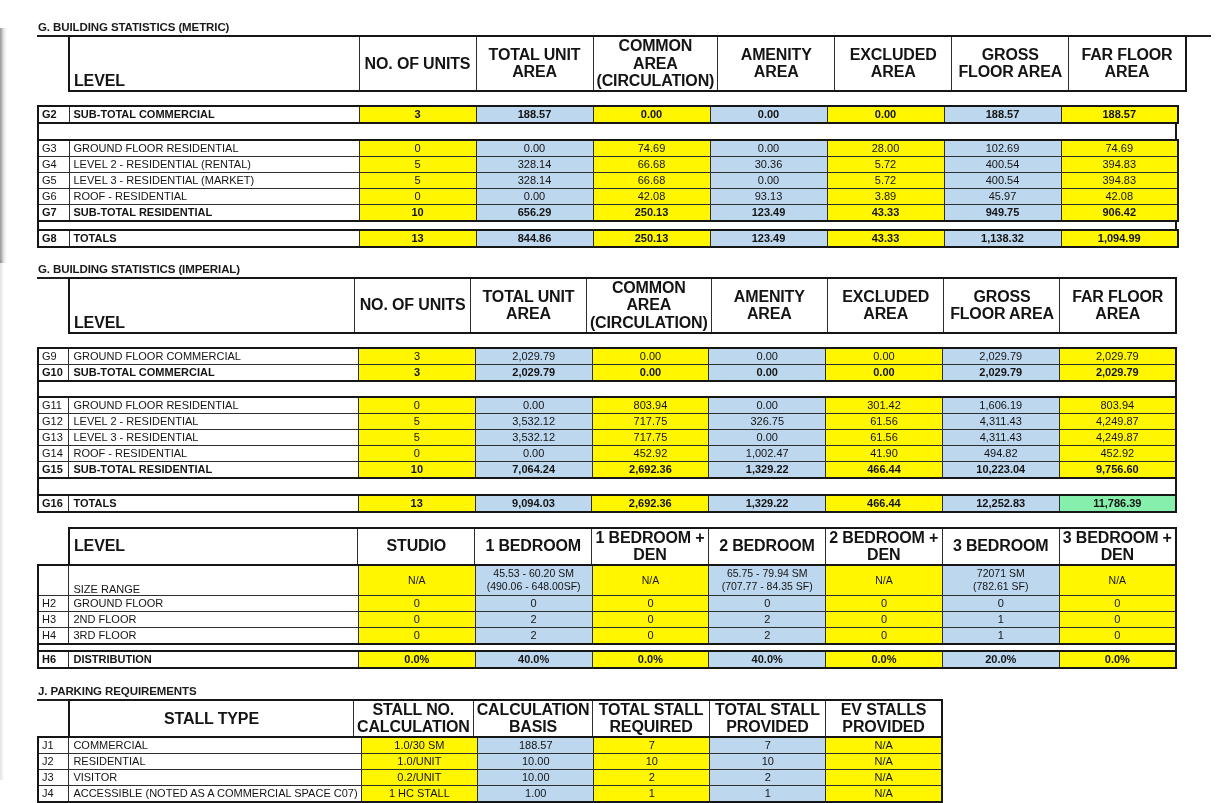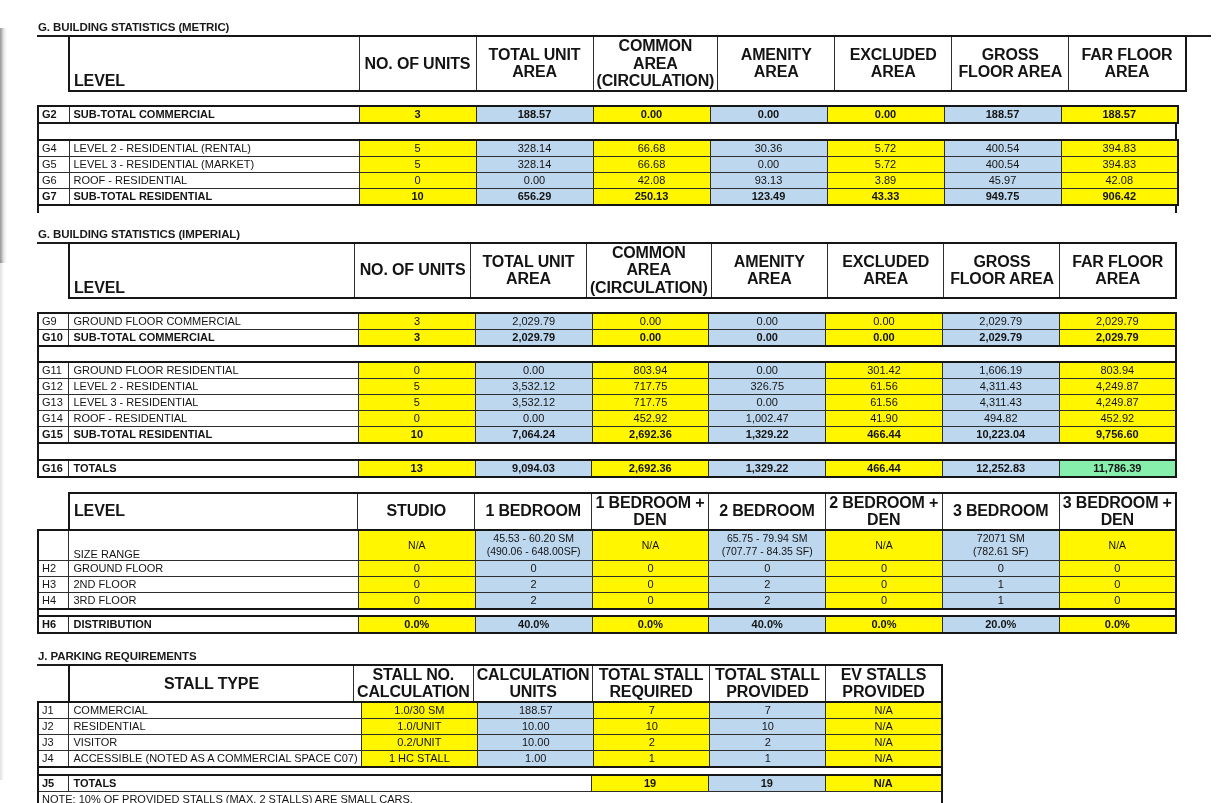--- a/index.html
+++ b/index.html
@@ -110,20 +110,31 @@
             <col style="width: 117px;">
             <col style="width: 117px;">
             <col style="width: 117px;">
             <col style="width: 117px;">
             <col style="width: 117px;">
             <col style="width: 117px;">
             <col style="width: 117px;">
           </colgroup>
           <tbody>
             <tr>
+              <td class="idc wh">G3</td>
+              <td class="lbl wh">GROUND FLOOR RESIDENTIAL</td>
+              <td style="background: rgb(255, 246, 0);">0</td>
+              <td style="background: rgb(189, 215, 238);">0.00</td>
+              <td style="background: rgb(255, 246, 0);">74.69</td>
+              <td style="background: rgb(189, 215, 238);">0.00</td>
+              <td style="background: rgb(255, 246, 0);">28.00</td>
+              <td style="background: rgb(189, 215, 238);">102.69</td>
+              <td style="background: rgb(255, 246, 0);">74.69</td>
+            </tr>
+            <tr>
               <td class="idc wh">G4</td>
               <td class="lbl wh">LEVEL 2 - RESIDENTIAL (RENTAL)</td>
               <td style="background: rgb(255, 246, 0);">5</td>
               <td style="background: rgb(189, 215, 238);">328.14</td>
               <td style="background: rgb(255, 246, 0);">66.68</td>
               <td style="background: rgb(189, 215, 238);">30.36</td>
               <td style="background: rgb(255, 246, 0);">5.72</td>
               <td style="background: rgb(189, 215, 238);">400.54</td>
               <td style="background: rgb(255, 246, 0);">394.83</td>
             </tr>
@@ -156,20 +167,46 @@
               <td style="background: rgb(189, 215, 238);">656.29</td>
               <td style="background: rgb(255, 246, 0);">250.13</td>
               <td style="background: rgb(189, 215, 238);">123.49</td>
               <td style="background: rgb(255, 246, 0);">43.33</td>
               <td style="background: rgb(189, 215, 238);">949.75</td>
               <td style="background: rgb(255, 246, 0);">906.42</td>
             </tr>
           </tbody>
         </table>
         <div class="gapb" style="height: 7px; width: 1140px;"></div>
+        <table class="grp">
+          <colgroup>
+            <col style="width: 31px;">
+            <col style="width: 290px;">
+            <col style="width: 117px;">
+            <col style="width: 117px;">
+            <col style="width: 117px;">
+            <col style="width: 117px;">
+            <col style="width: 117px;">
+            <col style="width: 117px;">
+            <col style="width: 117px;">
+          </colgroup>
+          <tbody>
+            <tr class="bold">
+              <td class="idc wh">G8</td>
+              <td class="lbl wh">TOTALS</td>
+              <td style="background: rgb(255, 246, 0);">13</td>
+              <td style="background: rgb(189, 215, 238);">844.86</td>
+              <td style="background: rgb(255, 246, 0);">250.13</td>
+              <td style="background: rgb(189, 215, 238);">123.49</td>
+              <td style="background: rgb(255, 246, 0);">43.33</td>
+              <td style="background: rgb(189, 215, 238);">1,138.32</td>
+              <td style="background: rgb(255, 246, 0);">1,094.99</td>
+            </tr>
+          </tbody>
+        </table>
       </div>
       <div class="section" style="margin-top: 14px; width: 1140px;">
         <div class="sec-title">G. BUILDING STATISTICS (IMPERIAL)</div>
         <table class="grp hdr">
           <colgroup>
             <col style="width: 290px;">
             <col style="width: 117px;">
             <col style="width: 117px;">
             <col style="width: 117px;">
             <col style="width: 117px;">
@@ -452,21 +489,21 @@
             <col style="width: 117px;">
             <col style="width: 117px;">
             <col style="width: 117px;">
             <col style="width: 117px;">
           </colgroup>
           <tbody>
             <tr>
               <td class="wh" style="height: 32px;">STALL TYPE</td>
               <td class="wh">STALL NO.
 CALCULATION</td>
-              <td class="wh">CALCULATION UNITS</td>
+              <td class="wh">CALCULATION BASIS</td>
               <td class="wh">TOTAL STALL
 REQUIRED</td>
               <td class="wh">TOTAL STALL
 PROVIDED</td>
               <td class="wh">EV STALLS PROVIDED</td>
             </tr>
           </tbody>
         </table>
         <table class="grp attach">
           <colgroup>

